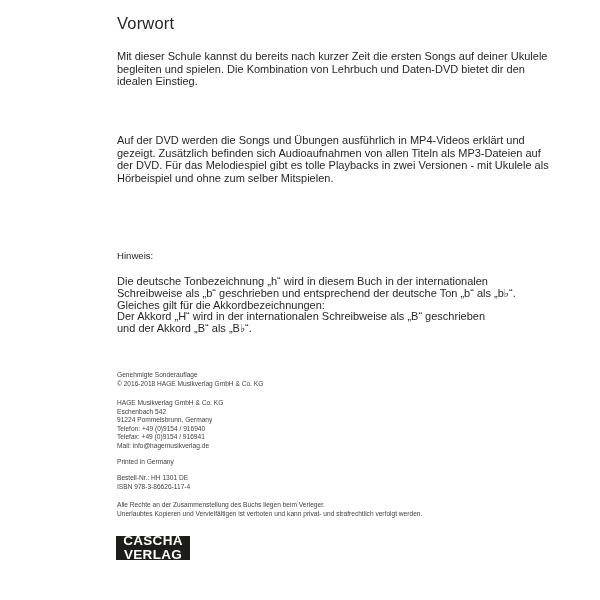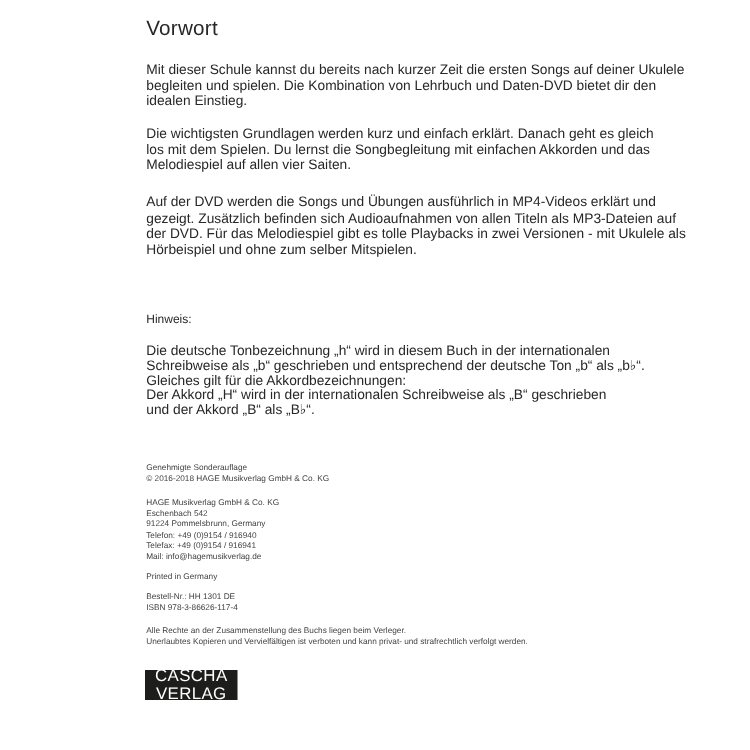--- a/index.html
+++ b/index.html
@@ -24,21 +24,21 @@
     line-height: 19px;
     letter-spacing: 0.2px;
   }
   .body-text {
     font-size: 11px;
     line-height: 12.6px;
     white-space: pre-line;
   }
   .p1 { top: 50px; }
   .p2 { top: 101px; }
-  .p3 { top: 156px; }
+  .p3 { top: 134px; }
   .p4 { top: 211px; }
   .hinweis-heading {
     top: 250px;
     font-size: 9.6px;
     font-weight: normal;
     line-height: 12px;
   }
   .hinweis-text {
     top: 264px;
     line-height: 11.8px;
@@ -60,40 +60,37 @@
     left: 116px;
     top: 536px;
     width: 74px;
     height: 24px;
     background: var(--logo-bg, #1d1d1b);
     color: var(--logo-fg, #ffffff);
     display: flex;
     flex-direction: column;
     align-items: center;
     justify-content: center;
-    font-weight: normal;
+    font-weight: bold;
     font-size: 13.5px;
     line-height: 14.5px;
     letter-spacing: 0.3px;
   }
 </style>
 </head>
 <body>
 
 <div class="page">
 
   <h1 class="abs page-title">Vorwort</h1>
 
   <p class="abs body-text p1">Mit dieser Schule kannst du bereits nach kurzer Zeit die ersten Songs auf deiner Ukulele
 begleiten und spielen. Die Kombination von Lehrbuch und Daten-DVD bietet dir den
 idealen Einstieg.</p>
 
-  <p class="abs body-text p2">Die wichtigsten Grundlagen werden kurz und einfach erklärt. Danach geht es gleich
-los mit dem Spielen. Du lernst die Songbegleitung mit einfachen Akkorden und das
-Melodiespiel auf allen vier Saiten.</p>
 
   <p class="abs body-text p3">Auf der DVD werden die Songs und Übungen ausführlich in MP4-Videos erklärt und
 gezeigt. Zusätzlich befinden sich Audioaufnahmen von allen Titeln als MP3-Dateien auf
 der DVD. Für das Melodiespiel gibt es tolle Playbacks in zwei Versionen - mit Ukulele als
 Hörbeispiel und ohne zum selber Mitspielen.</p>
 
 
   <p class="abs hinweis-heading">Hinweis:</p>
 
   <p class="abs body-text hinweis-text">Die deutsche Tonbezeichnung „h“ wird in diesem Buch in der internationalen

